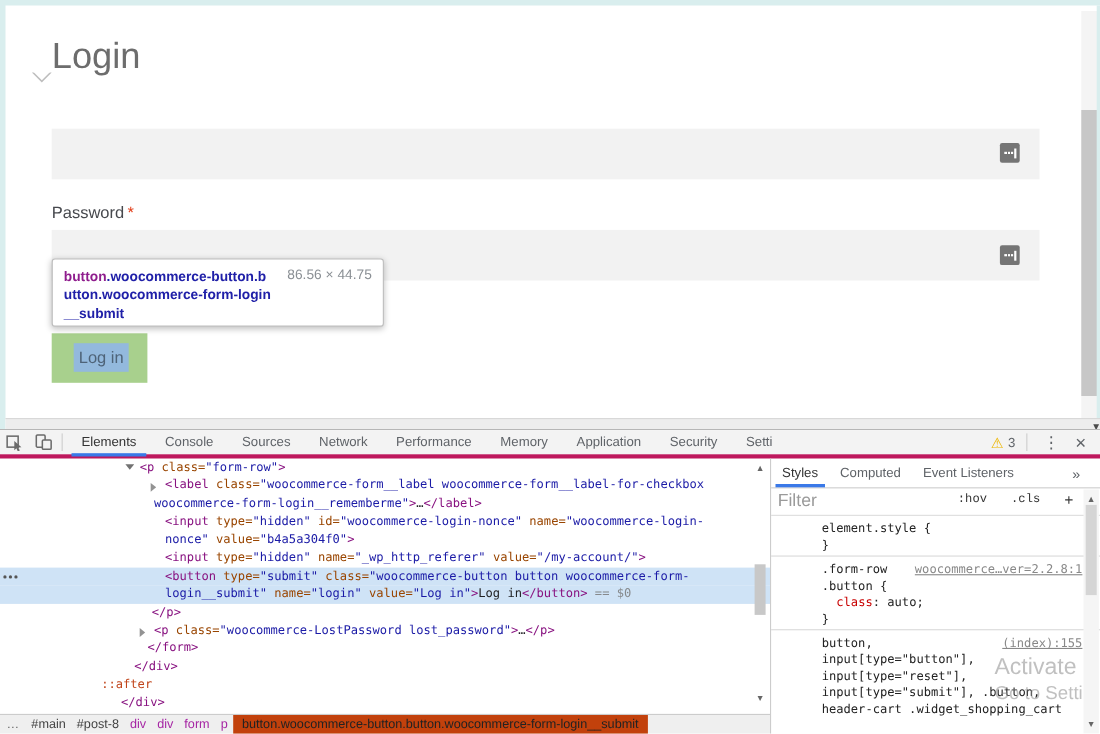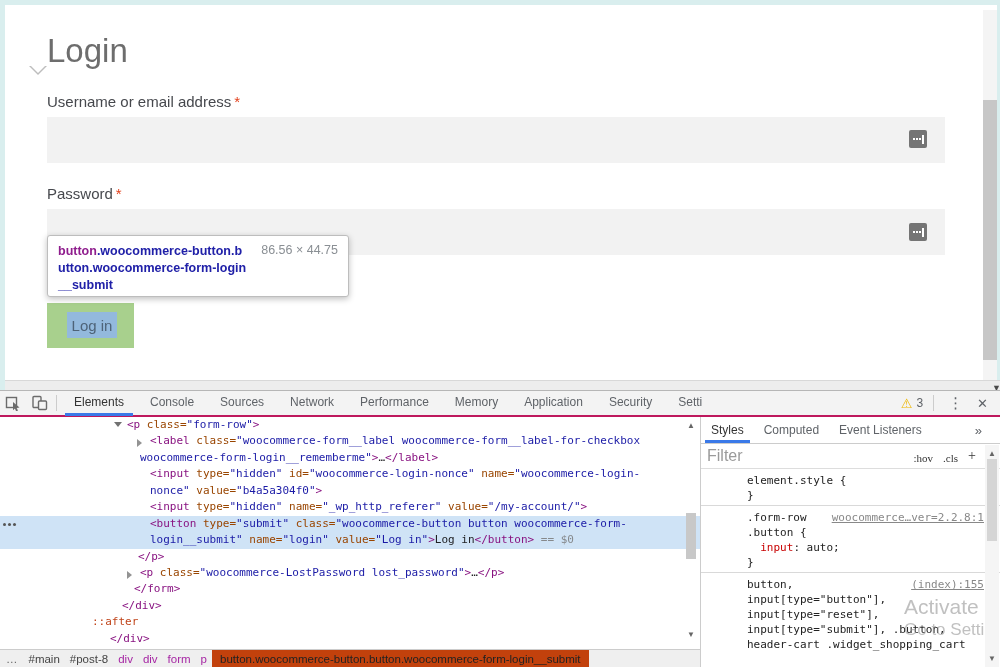--- a/index.html
+++ b/index.html
@@ -44,21 +44,21 @@
   
   .pg-sb-track { position:absolute; right:2px; top:5px; width:15px; height:370px; background:#f4f4f4; }
   .pg-sb-thumb { position:absolute; left:0; top:90px; width:15px; height:260px; background:#c7c7c7; }
   .pg-hband { position:absolute; left:0; top:375px; width:1000px; height:15px; background:#ededed; border-top:1px solid #d8d8d8; }
   .pg-down { position:absolute; right:4px; top:2px; font-size:9px; color:#4a4a4a; }
 
   
   .devtools { position:absolute; left:0; top:390px; width:1000px; height:277px; background:#fff;
               border-top:1px solid #b6b6b6; font-size:12px; color:#333; }
   .dt-toolbar { position:absolute; left:0; top:0; width:1000px; height:26px; background:#f3f3f3;
-                border-bottom:2px solid #be185d; display:flex; align-items:center; }
+                border-bottom:4px solid #be185d; display:flex; align-items:center; }
   .dt-ico { width:26px; height:24px; display:flex; align-items:center; justify-content:center; cursor:pointer; }
   .vsep { width:1px; height:16px; background:#ccc; margin:0 4px; }
   .tabs { display:flex; height:26px; }
   .tab { position:relative; padding:0 13px; line-height:25px; color:#5f6368; cursor:pointer; }
   .tab.active { color:#333; }
   .tab.active::after { content:""; position:absolute; left:4px; right:4px; bottom:0; height:3px; background:#3a79e8; }
   .dt-right { margin-left:auto; display:flex; align-items:center; gap:6px; padding-right:8px; }
   .warn { color:#edb600; font-size:13px; }
   .warn-count { color:#5f6368; margin-left:-2px; }
   .kebab { color:#5f6368; font-size:15px; letter-spacing:0; padding:0 4px; cursor:pointer; }
@@ -96,22 +96,22 @@
                 border-left:1px solid #ccc; }
   .sp-tabs { display:flex; align-items:center; height:27px; border-bottom:1px solid #ccc; }
   .sp-tab { position:relative; padding:0 10px; line-height:26px; color:#5f6368; cursor:pointer; }
   .sp-tab.active { color:#333; }
   .sp-tab.active::after { content:""; position:absolute; left:4px; right:4px; bottom:0; height:3px; background:#3a79e8; }
   .sp-more { margin-left:auto; padding-right:18px; color:#5f6368; font-size:13px; cursor:pointer; }
   .sp-filter { display:flex; align-items:center; height:25px; border-bottom:1px solid #ddd; padding:0 6px; }
   .sp-filter input { border:0; outline:none; font-size:16px; width:150px; color:#333;
                      font-family:"Liberation Sans", sans-serif; }
   .sp-filter input::placeholder { color:#9a9a9a; }
-  .sp-toggles { margin-left:auto; display:flex; align-items:flex-end; gap:10px;
-                font-family:Liberation Serif, serif; font-size:11px; color:#333; padding-right:18px; }
+  .sp-toggles { margin-left:auto; display:flex; align-items:flex-start; gap:22px;
+                font-family:Liberation Mono, monospace; font-size:11px; color:#333; padding-right:18px; }
   .sp-plus { font-size:14px; cursor:pointer; }
   .sp-rules { position:relative; font-family:"DejaVu Sans Mono", monospace; font-size:11px; color:#222; }
   .rule { position:relative; padding:4px 6px 2px 6px; border-bottom:1px solid #d9d9d9; }
   .rule:last-child { border-bottom:0; }
   .rl { white-space:pre; line-height:15px;margin-left:40px; }
   .r-sel { color:#222; } .r-plain { color:#222; } .r-prop { color:#c80000; }
   .rule-link { position:absolute; right:16px; top:5px; color:#888; text-decoration:underline; cursor:pointer; }
 
   
   .sp-sb { position:absolute; right:1px; top:28px; width:14px; height:222px; background:#f5f5f5; }
@@ -126,21 +126,20 @@
   .watermark .w2 { font-size:17px; line-height:22px; }
 </style>
 </head>
 <body>
 
 <div class="screen">
 
   <div class="page">
     <div class="page-title">Login</div>
 
-    <div class="field-label" style="top:88px;"><span>Username or email address</span><span class="req">*</span></div>
     <div class="text-input" style="top:112px;"></div>
     <div class="pm-icon" style="left:904px; top:125px;">
         <span class="dots"></span>
         <span class="bar"></span>
       </div>
 
     <div class="field-label" style="top:180px;"><span>Password</span><span class="req">*</span></div>
     <div class="text-input" style="top:204px;"></div>
     <div class="pm-icon" style="left:904px; top:218px;">
         <span class="dots"></span>
@@ -263,21 +262,21 @@
       </div>
       <div class="sp-rules">
           <div class="rule">
             <div class="rl"><span class="r-sel">element.style {</span></div>
             <div class="rl"><span class="r-sel">}</span></div>
           </div>
           <div class="rule">
             <a class="rule-link">woocommerce…ver=2.2.8:1</a>
             <div class="rl"><span class="r-sel">.form-row</span></div>
             <div class="rl"><span class="r-sel">.button {</span></div>
-            <div class="rl"><span class="r-plain">  </span><span class="r-prop">input</span><span class="r-plain">: auto;</span></div>
+            <div class="rl"><span class="r-plain">  </span><span class="r-prop">class</span><span class="r-plain">: auto;</span></div>
             <div class="rl"><span class="r-sel">}</span></div>
           </div>
           <div class="rule">
             <a class="rule-link">(index):155</a>
             <div class="rl"><span class="r-sel">button,</span></div>
             <div class="rl"><span class="r-sel">input[type="button"],</span></div>
             <div class="rl"><span class="r-sel">input[type="reset"],</span></div>
             <div class="rl"><span class="r-sel">input[type="submit"], .button,</span></div>
             <div class="rl"><span class="r-sel">header-cart .widget_shopping_cart</span></div>
           </div>

